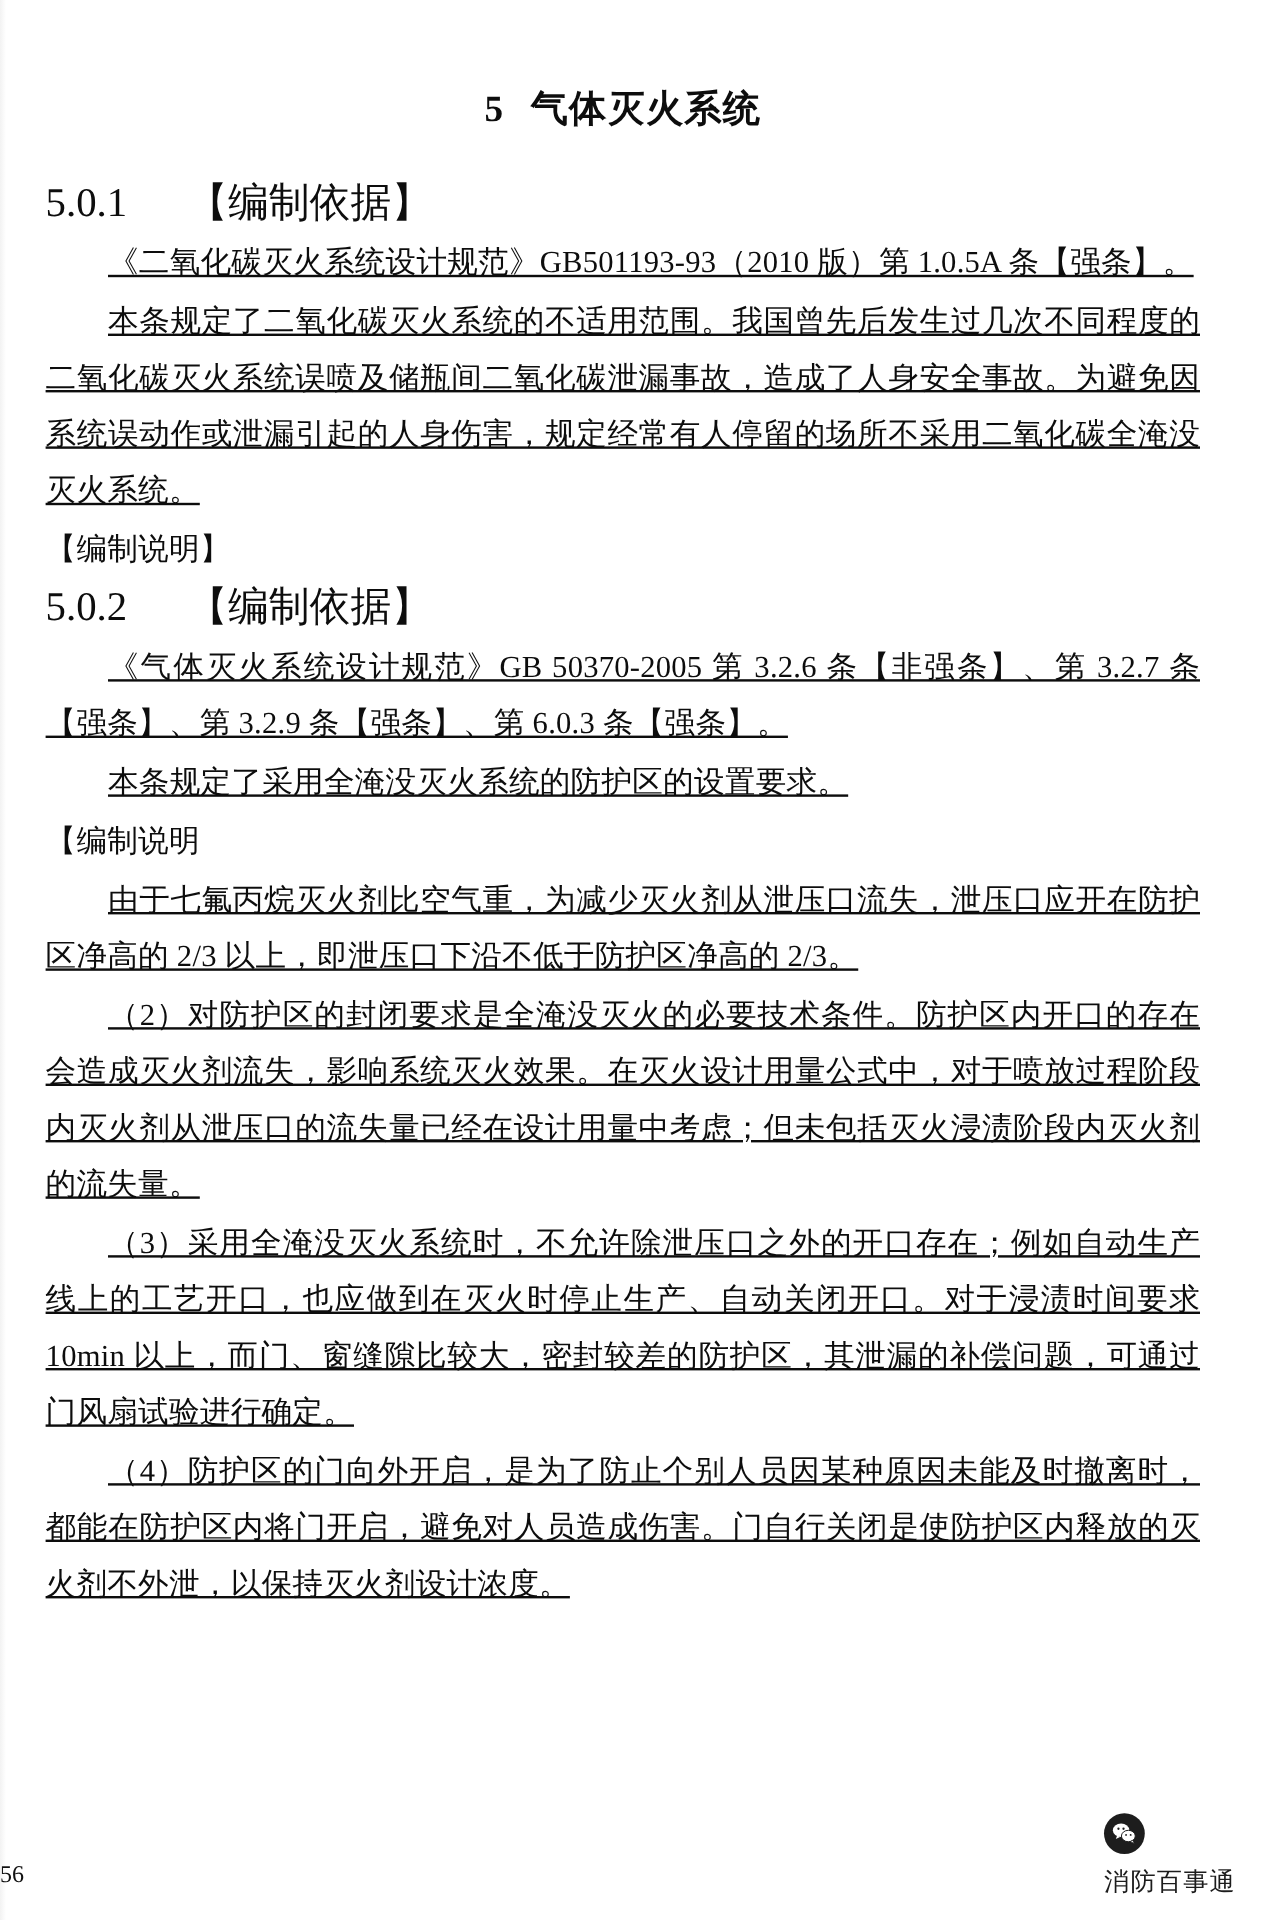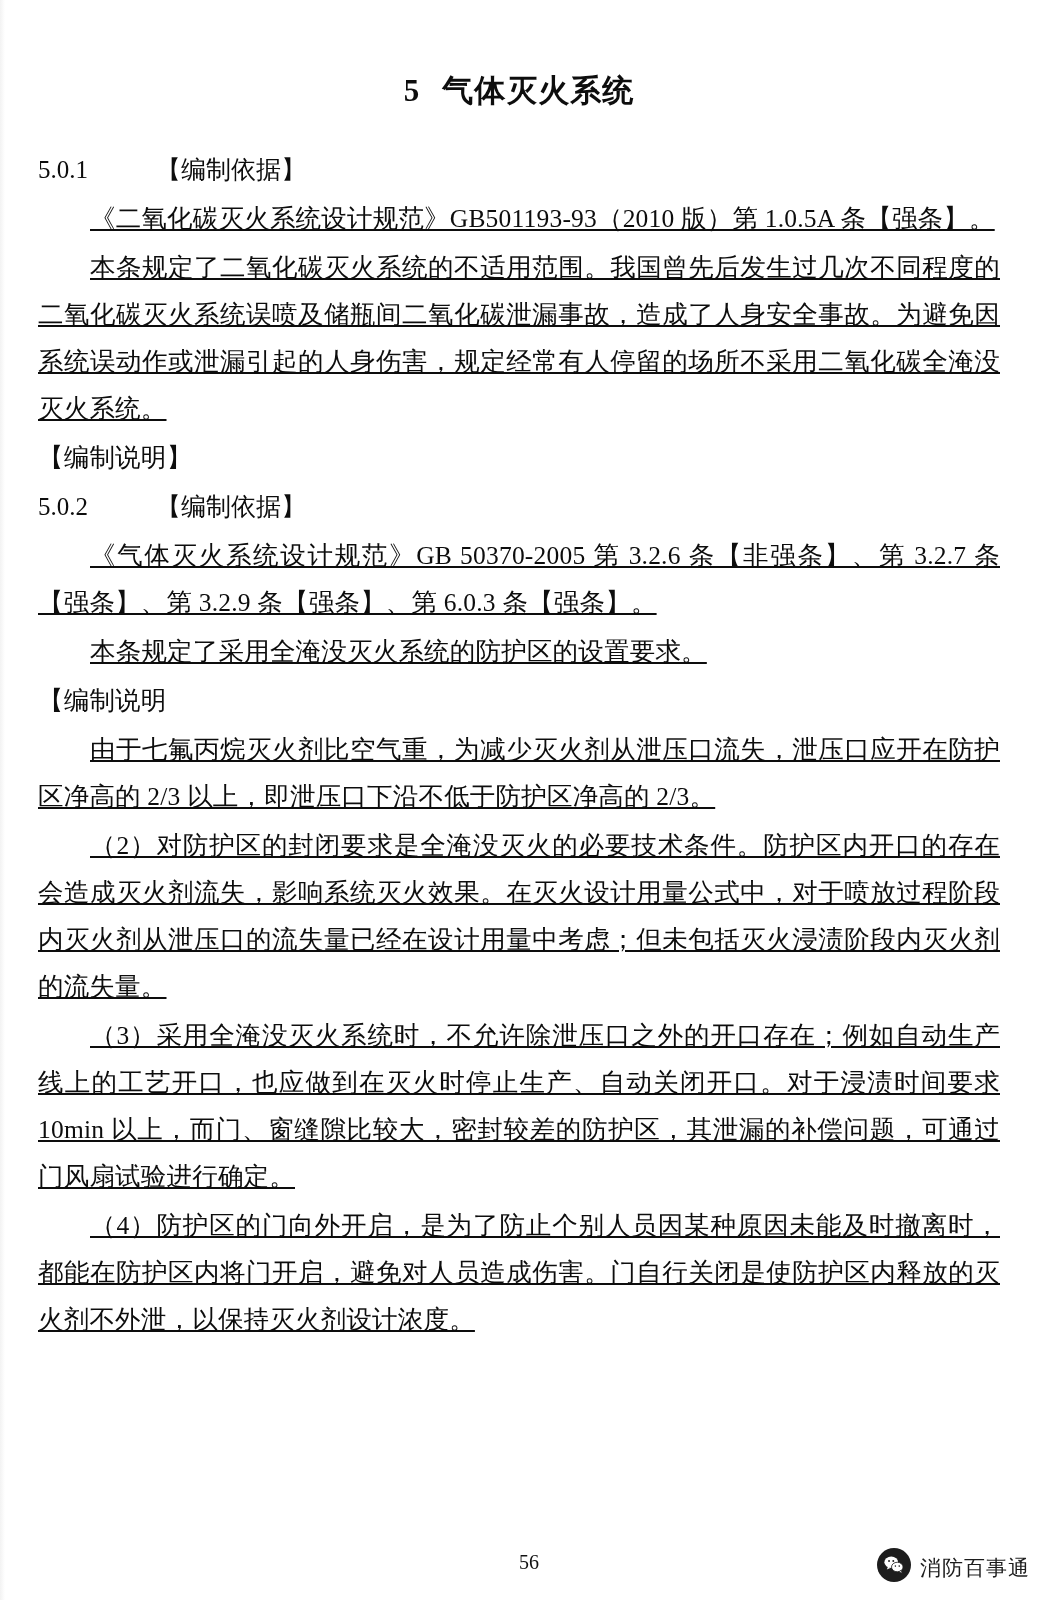--- a/index.html
+++ b/index.html
@@ -40,48 +40,49 @@
     text-align: justify;
     text-justify: inter-ideograph;
     letter-spacing: 0.2px;
   }
   p.indent {
     text-indent: 52px;
     text-decoration: underline;
   }
   .clause-line {
     display: block;
-    font-size: 25px;
+    font-size: 34px;
     line-height: 47px;
     margin: 0 0 2px 0;
   }
   .clause-no {
     display: inline-block;
     min-width: 118px;
   }
   .page-number {
     position: absolute;
     bottom: 26px;
     left: 0;
     width: 100%;
-    text-align: center;
+    text-align: left;
     font-size: 20px;
     font-family: "Liberation Serif", "DejaVu Serif", serif;
     color: #111;
   }
   .watermark {
     position: absolute;
     right: 18px;
     bottom: 14px;
     display: flex;
-    align-items: flex-end;
+    align-items: flex-start;
     gap: 9px;
     background: #ffffff;
     padding: 4px 10px 4px 6px;
     border-radius: 3px;
+    flex-direction: column;
   }
   .watermark .wm-icon {
     width: 34px;
     height: 34px;
     border-radius: 50%;
     background: #1d1d1d;
     display: flex;
     align-items: center;
     justify-content: center;
     flex: 0 0 auto;

